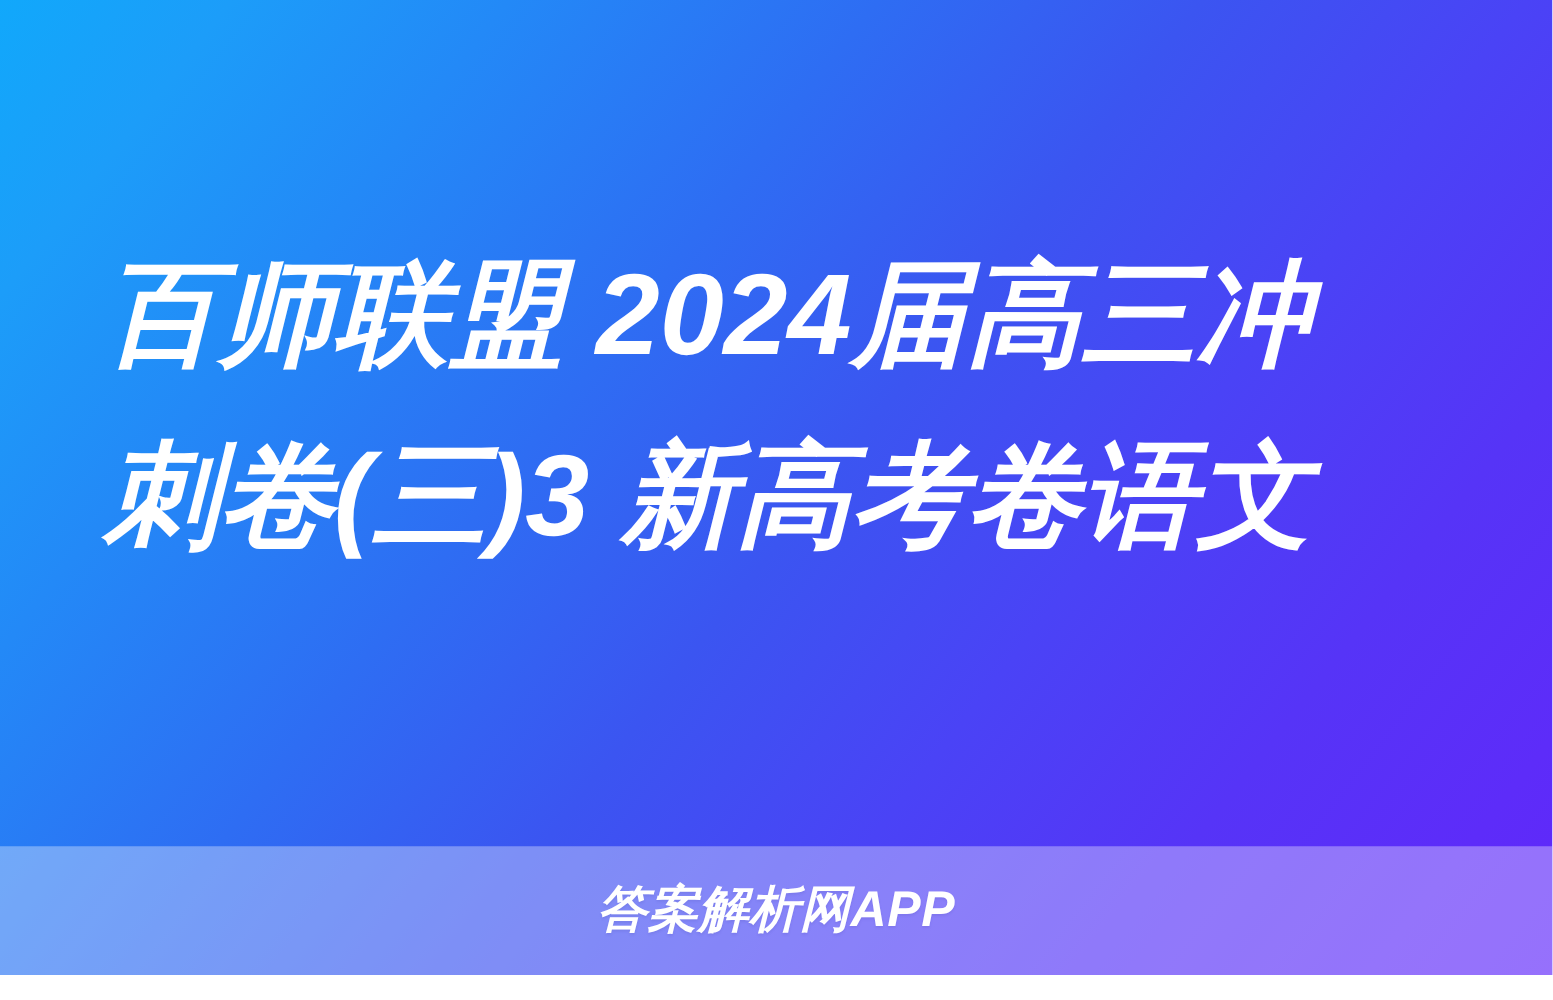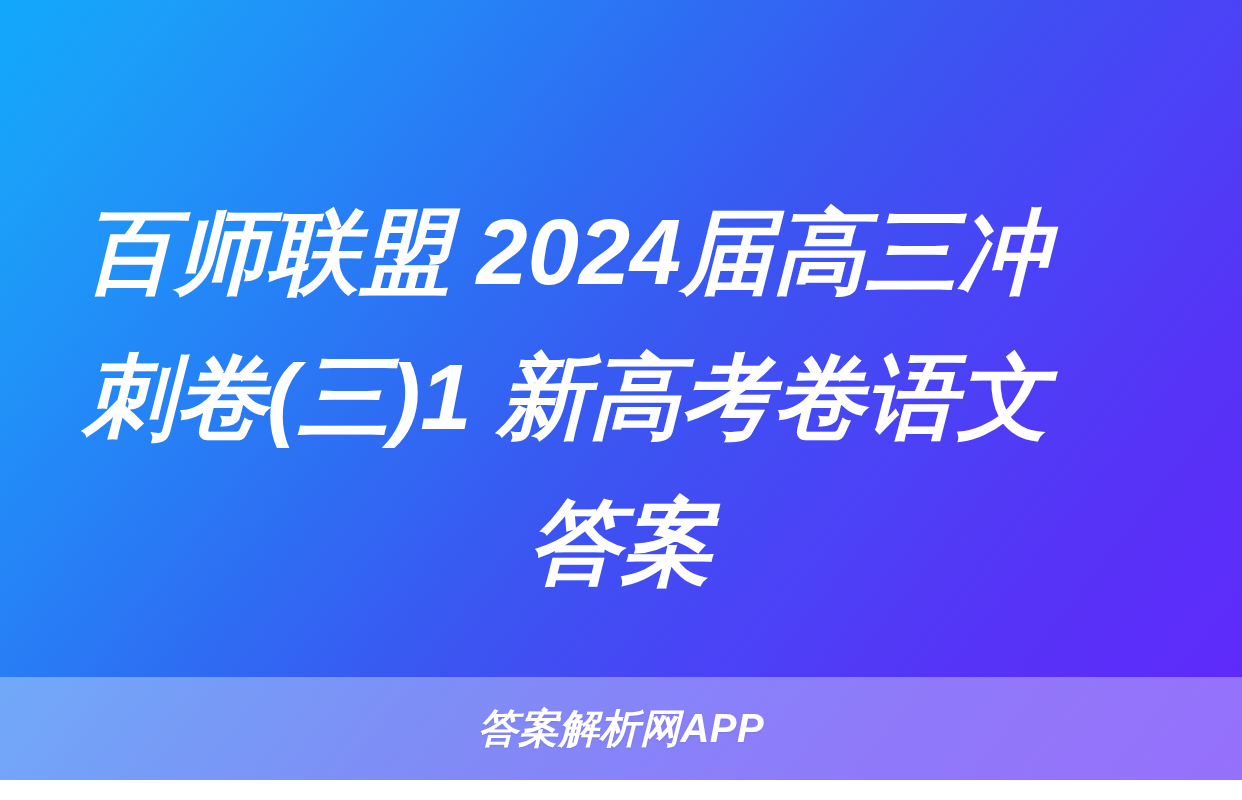--- a/index.html
+++ b/index.html
@@ -86,21 +86,20 @@
     margin-top: 24px;
   }
 </style>
 </head>
 <body>
 
 <div id="poster">
 
   <div class="title-block">
     <span class="title-line line-1">百师联盟 2024届高三冲</span>
-    <span class="title-line line-2">刺卷(三)1 新高考卷语文</span>
-    <span class="title-line line-3">答案</span>
+    <span class="title-line line-2">刺卷(三)3 新高考卷语文</span>
   </div>
 
   <div class="bottom-band">
     <span class="watermark">答案解析网APP</span>
   </div>
 
 </div>
 
 </body></html>

